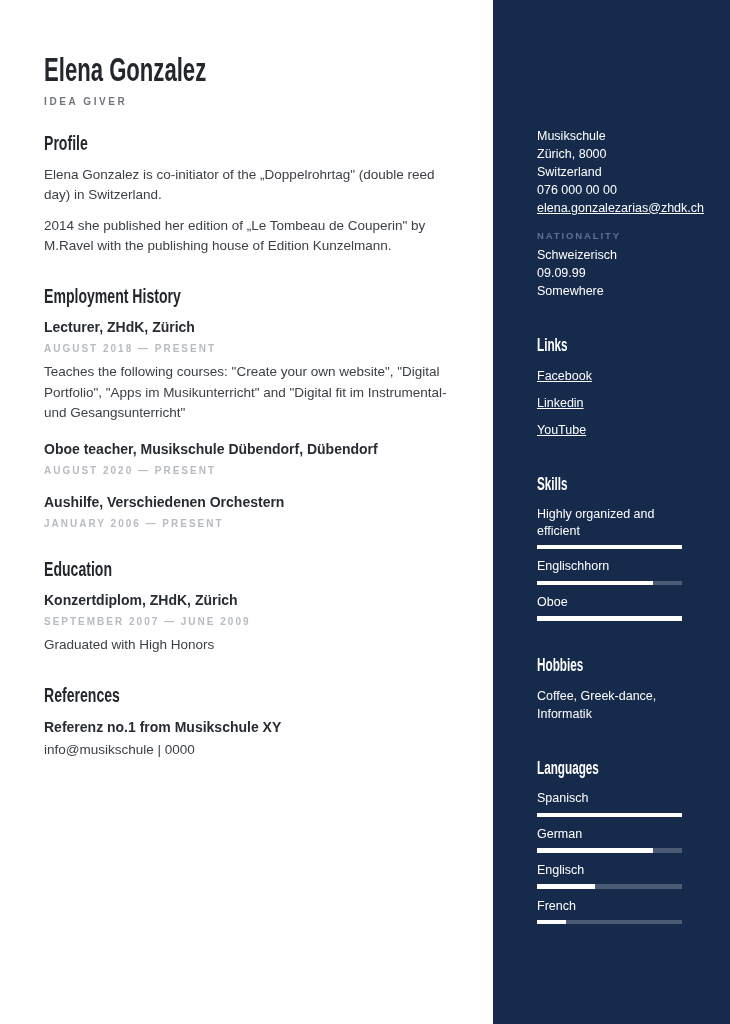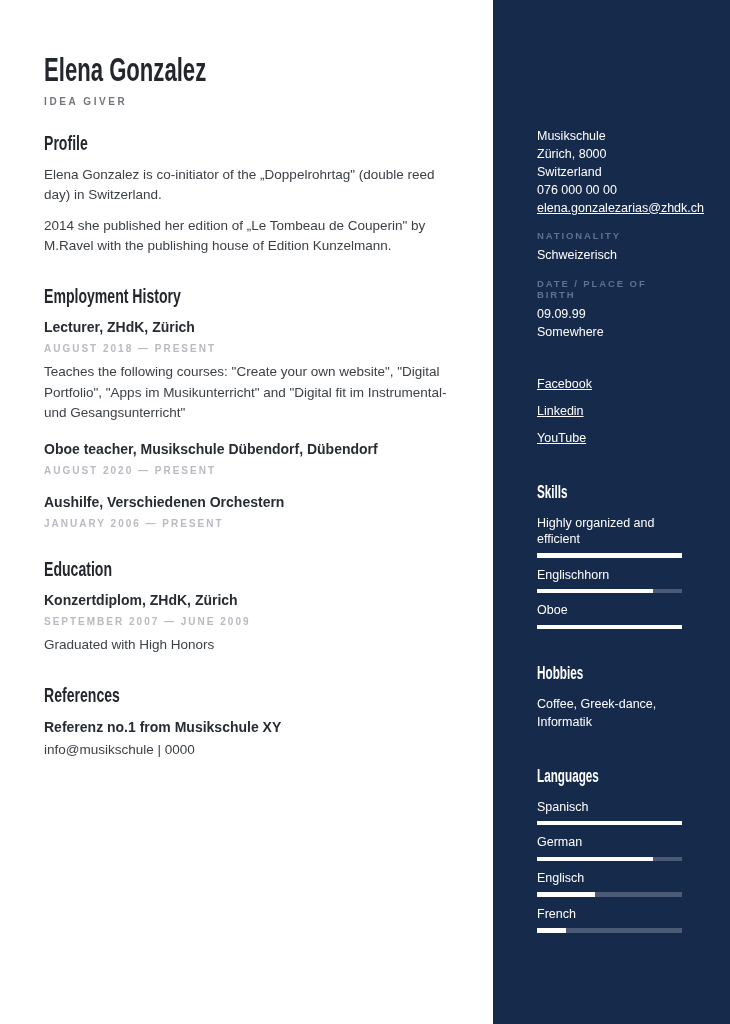--- a/index.html
+++ b/index.html
@@ -99,26 +99,26 @@
   <aside class="sidebar">
 
     <section class="side-sec">
       <div class="side-line">Musikschule</div>
       <div class="side-line">Zürich, 8000</div>
       <div class="side-line">Switzerland</div>
       <div class="side-line">076 000 00 00</div>
       <a class="side-link email-link">elena.gonzalezarias@zhdk.ch</a>
       <div class="side-label">NATIONALITY</div>
       <div class="side-line">Schweizerisch</div>
-      <div class="side-label">DATE / PLACE OF BIRTH</div>
       <div class="side-line">09.09.99</div>
       <div class="side-line">Somewhere</div>
     </section>
 
     <section class="side-sec">
+      <h3><span class="cond">Links</span></h3>
       <a class="side-link">Facebook</a>
       <a class="side-link">Linkedin</a>
       <a class="side-link">YouTube</a>
     </section>
 
     <section class="side-sec">
       <h3><span class="cond">Skills</span></h3>
       <div class="meter">
         <div class="meter-name">Highly organized and efficient</div>
         <div class="meter-track">

